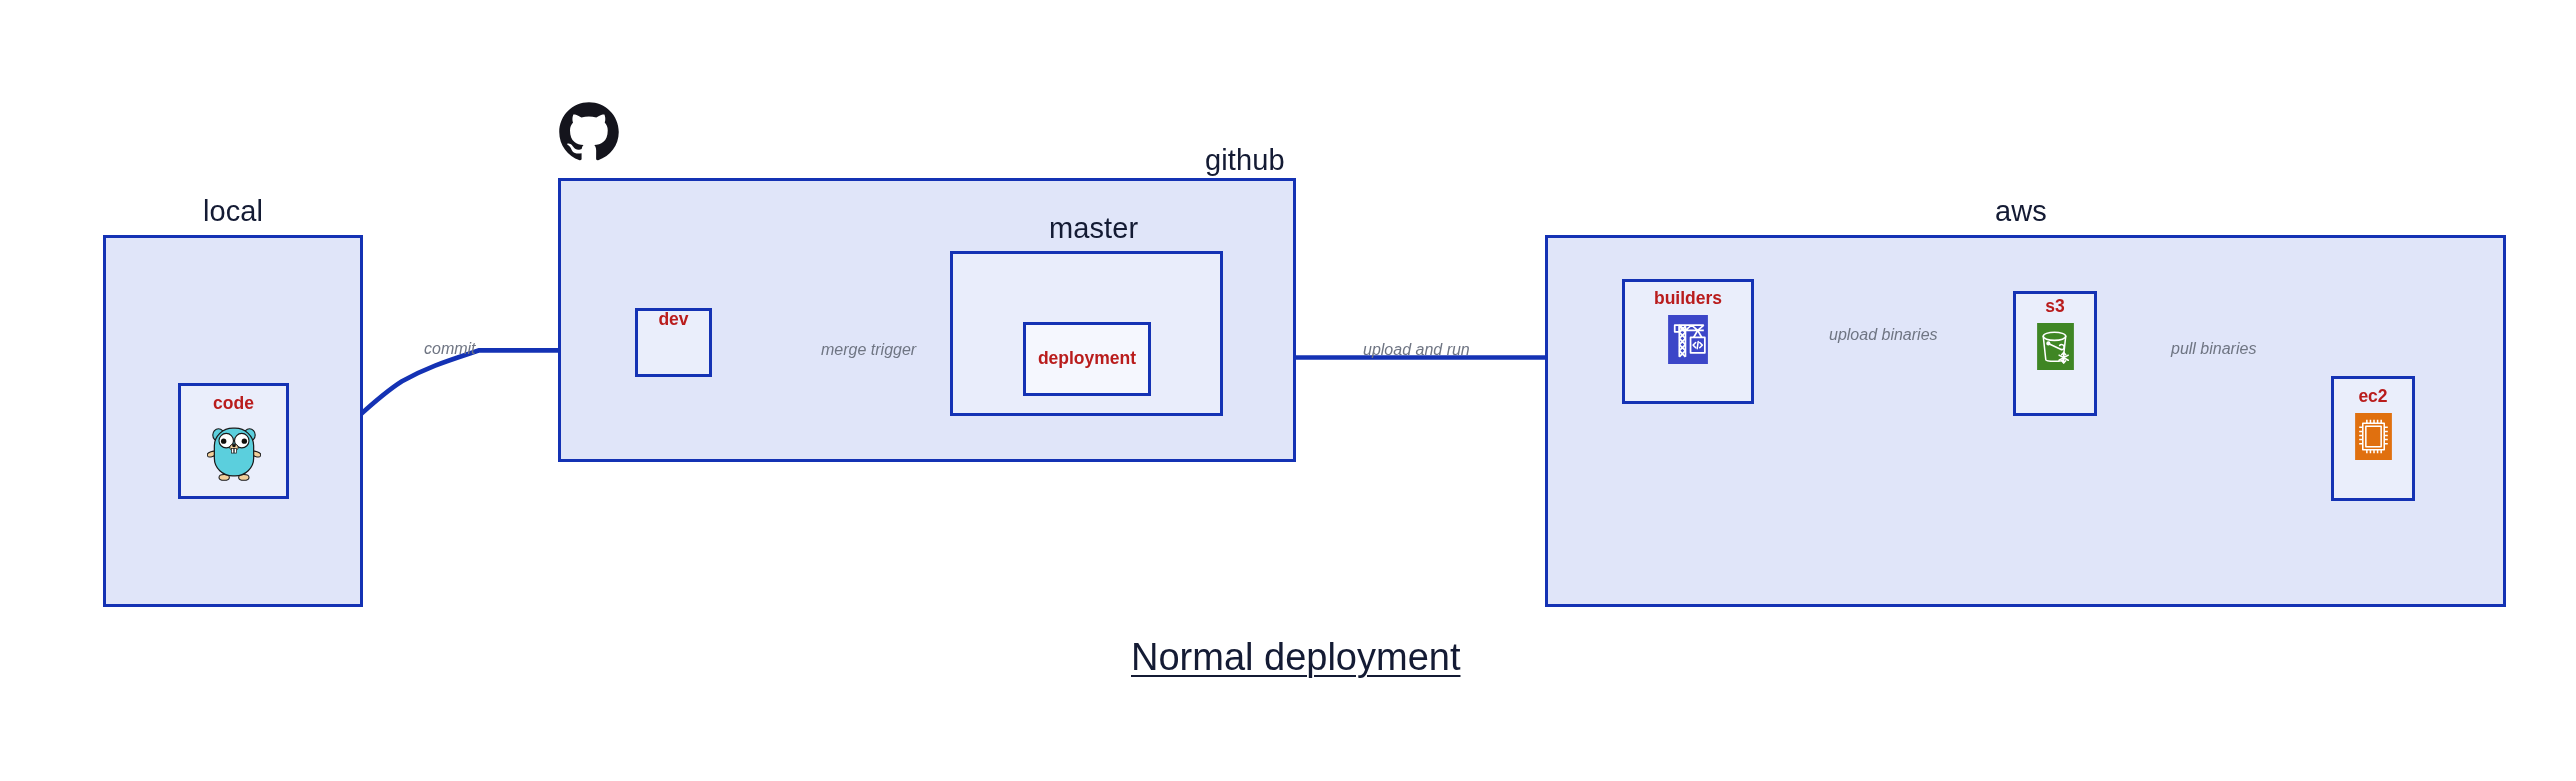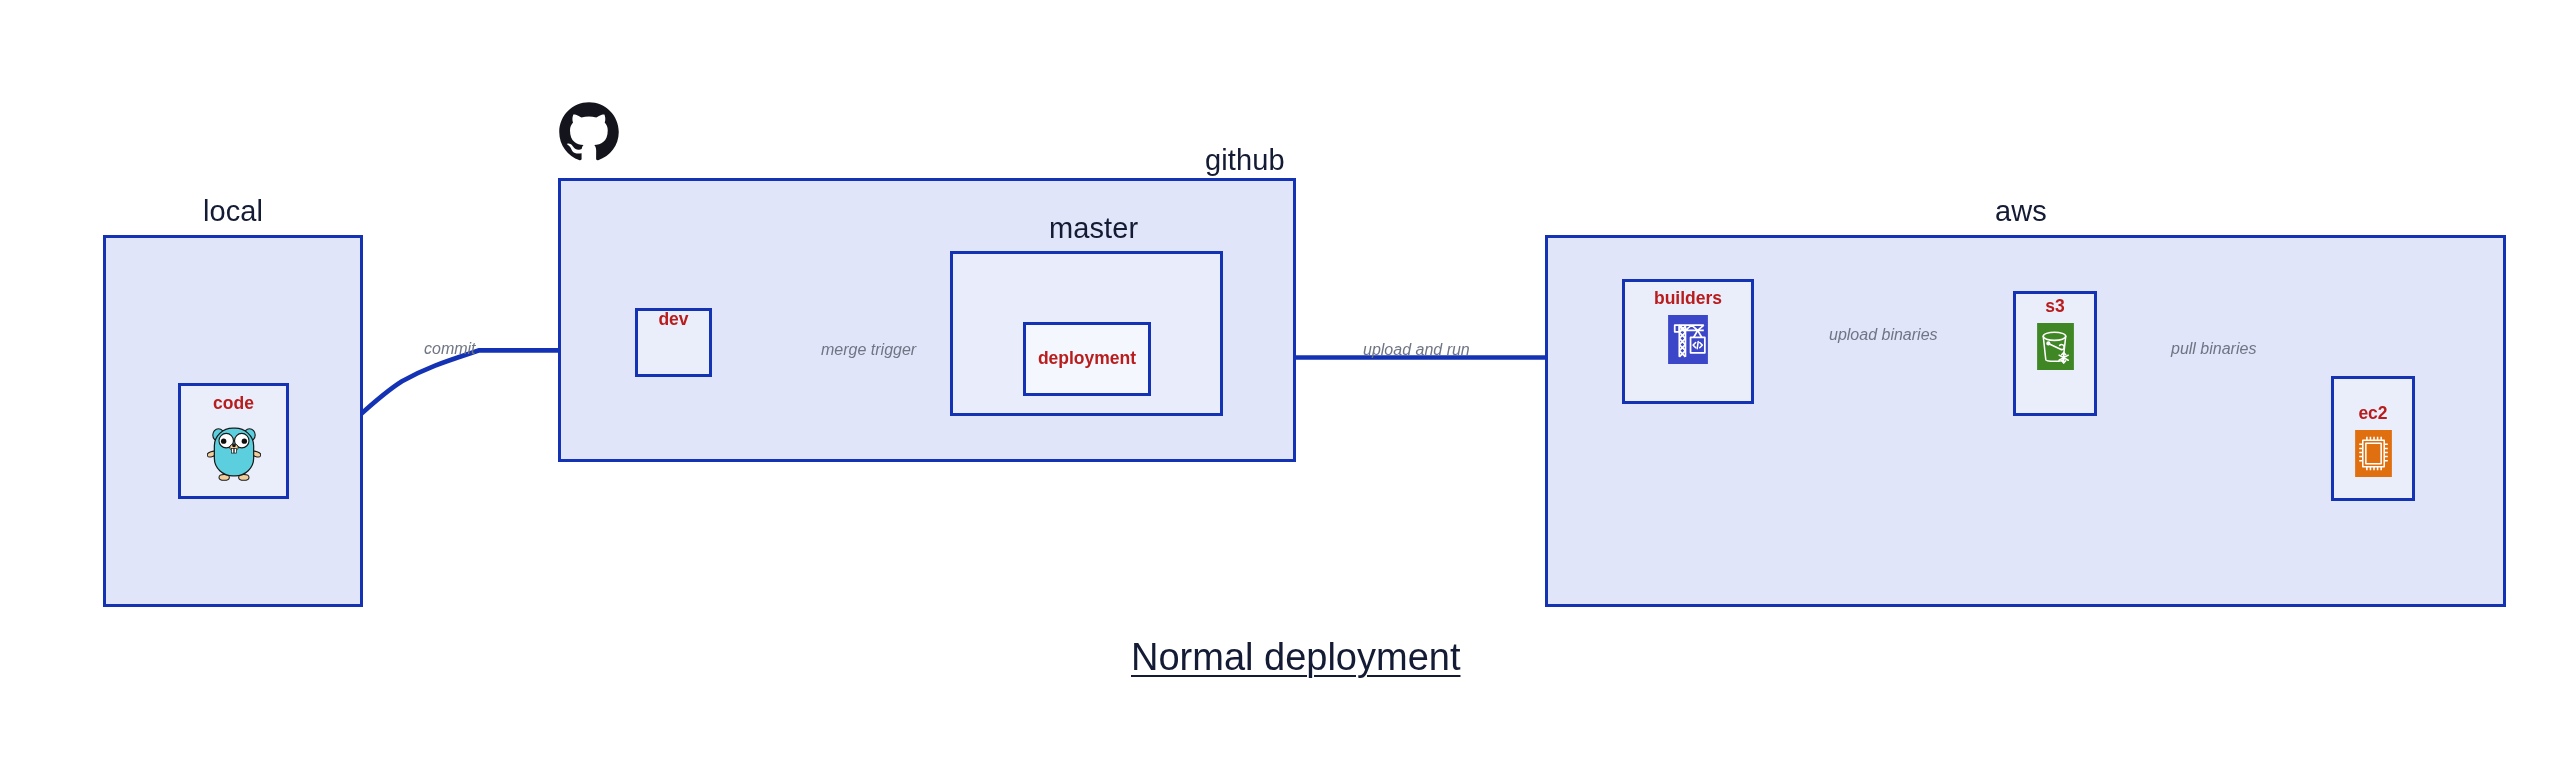--- a/index.html
+++ b/index.html
@@ -241,21 +241,21 @@
           <circle cx="22" cy="40" r="2.6" fill="#ffffff"></circle>
           <path d="M47 52 a5 5 0 1 0 -3 -8"></path>
 
           <path d="M52 58 L52 78 M43 63 L61 73 M61 63 L43 73"></path>
           <path d="M52 58 L48 62 M52 58 L56 62 M52 78 L48 74 M52 78 L56 74"></path>
         </g>
       </svg>
     </span>
   </div>
 
-  <div class="node" style="left:2331px; top:376px; width:84px; height:125px; padding-top:26px;">
+  <div class="node" style="left:2331px; top:376px; width:84px; height:125px; padding-top:9px;">
     <div class="node-label">ec2</div>
     <span class="node-icon" style="margin-top:7.2px;">
       <svg width="37" height="47" viewBox="0 0 72 92" xmlns="http://www.w3.org/2000/svg">
         <rect x="0" y="0" width="72" height="92" fill="#e0700f"></rect>
         <g stroke="#ffffff" stroke-width="3" fill="none" stroke-linejoin="round">
           <rect x="21" y="26" width="30" height="40"></rect>
           <rect x="15" y="20" width="42" height="52"></rect>
 
           <path d="M23 20 L23 13 M30 20 L30 13 M37 20 L37 13 M44 20 L44 13 M51 20 L51 13"></path>
 

